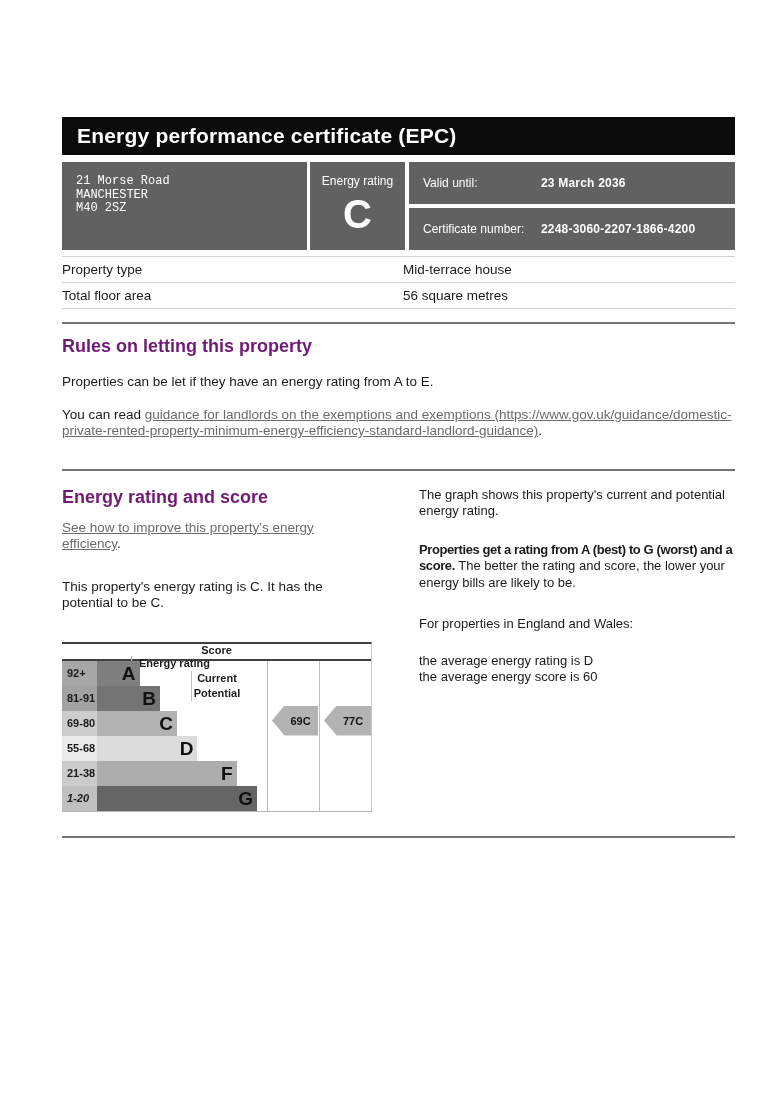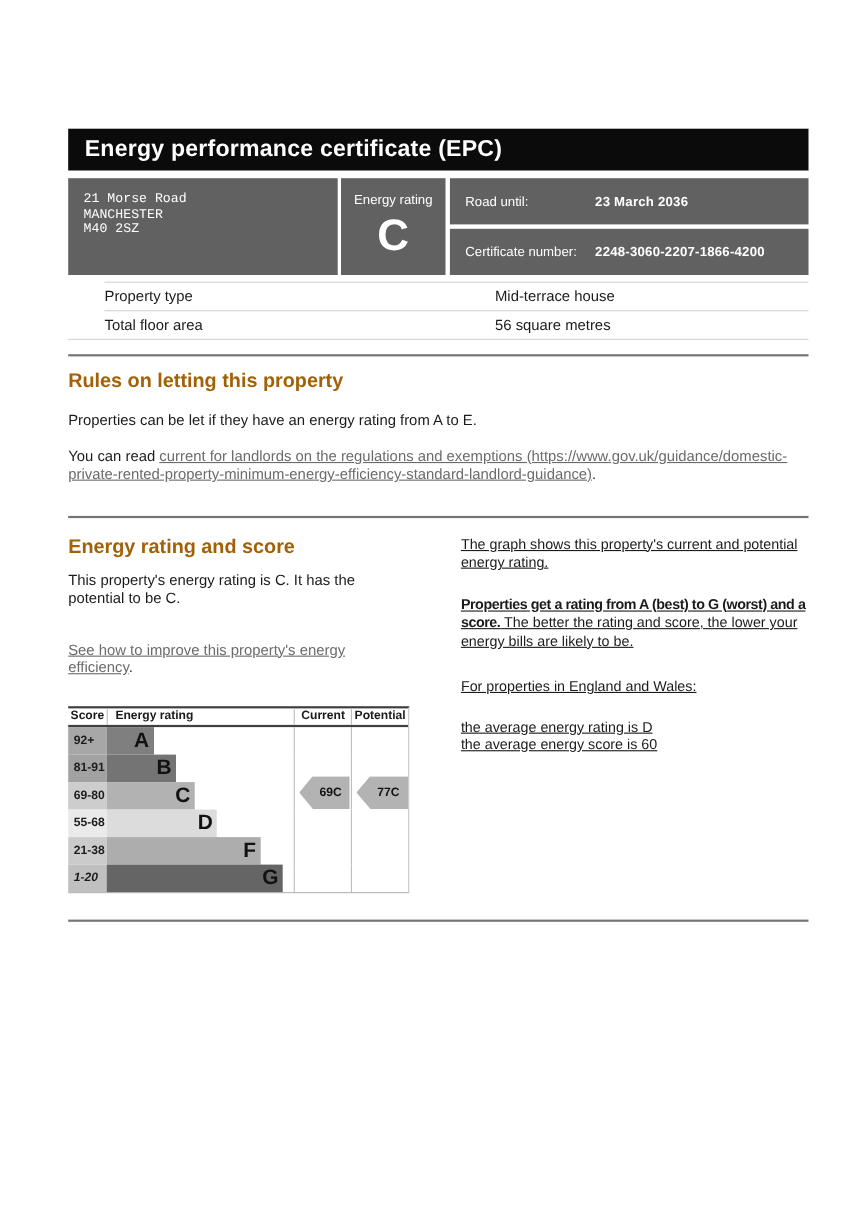--- a/index.html
+++ b/index.html
@@ -20,47 +20,47 @@
   .panel-rating { width:95px; margin-left:3px; text-align:center; padding-top:12px; }
   .rating-label { font-size:12px; }
   .rating-letter { font-size:40px; font-weight:bold; line-height:44px; margin-top:4px; }
   .panel-right { margin-left:4px; flex:1; display:flex; flex-direction:column; justify-content:space-between; }
   .meta-row { height:42px; position:relative; display:flex; align-items:center; font-size:12px; }
   .meta-label { padding-left:14px; }
   .meta-value { position:absolute; left:132px; font-weight:bold; letter-spacing:0.2px; }
 
   
   .details { margin-top:6px; border-bottom:1px solid #d2d2d2; }
-  .details-row { position:relative; border-top:1px solid #d2d2d2; height:26px; line-height:26px; font-size:13.5px;margin-left:33px; }
-  .d-value { position:absolute; left:355px; }
+  .details-row { position:relative; border-top:1px solid #d2d2d2; height:26px; line-height:26px; font-size:13.5px; }
+  .d-value { position:absolute; left:341px; }
 
   
   .rule { border:none; height:2px; background:#757575; margin-top:13px; }
   .rule.r2 { margin-top:29px; }
   .rule.r3 { margin-top:24px; }
-  h2 { font-size:18px; font-weight:bold; color:#a16207; line-height:20px; margin:12px 0 18px 0; }
+  h2 { font-size:18px; font-weight:bold; color:#701a75; line-height:20px; margin:12px 0 18px 0; }
   .body-text { font-size:13.5px; line-height:16.5px; margin-bottom:16px; }
   .doc-link { color:#6b6b6b; text-decoration:underline; cursor:pointer; }
 
   
   .columns { display:flex; justify-content:space-between; margin-top:16px; }
   .col-left { width:312px; }
   .col-left h2 { margin:0 0 13px 0; }
   .col-left .intro { margin-bottom:30px; }
   .col-left .improve { margin-bottom:26px; }
-  .col-right { width:316px;text-decoration:underline; }
+  .col-right { width:316px; }
   .col-right .body-text { font-size:13px; }
   .col-right .p1 { margin-bottom:22px; }
   .col-right .p2 { margin-bottom:25px; }
   .col-right .p2 strong { letter-spacing:-0.4px; }
   .col-right .p3 { margin-bottom:20px; }
 
   
   .chart { position:relative; width:310px; border-top:2px solid #3f3f3f; border-bottom:1px solid #b5b5b5; border-right:1px solid #c8c8c8; }
-  .chart-header { display:flex; height:17px; border-bottom:2px solid #3f3f3f; font-size:11px; font-weight:bold; align-items:center; }
+  .chart-header { display:flex; height:17px; border-bottom:2px solid #3f3f3f; font-size:11px; font-weight:bold; align-items:center;flex-direction:column; }
   .ch-score { width:35px; text-align:center; }
   .ch-rating { width:171px; border-left:1px solid #bdbdbd; padding-left:7px; height:100%; line-height:15px; }
   .ch-current, .ch-potential { width:52px; border-left:1px solid #bdbdbd; text-align:center; height:100%; line-height:15px; }
   .band-row { display:flex; height:25px; }
   .score-cell { width:35px; font-size:11px; font-weight:bold; line-height:25px; padding-left:5px; }
   .bar-cell { width:171px; }
   .band-bar { height:25px; text-align:right; padding-right:4px; }
   .band-letter { font-size:19px; font-weight:bold; line-height:25px; color:#111111; }
   .cur-cell, .pot-cell { width:52px; border-left:1px solid #bdbdbd; }
   .arrow { position:absolute; top:62px; height:30px; width:46px; display:flex; align-items:center; justify-content:center; gap:0; padding-left:11px; font-size:11px; font-weight:bold; color:#111111;
@@ -85,21 +85,21 @@
         <div>21 Morse Road</div>
         <div>MANCHESTER</div>
         <div>M40 2SZ</div>
       </div>
       <div class="panel panel-rating">
         <div class="rating-label">Energy rating</div>
         <div class="rating-letter">C</div>
       </div>
       <div class="panel-right">
         <div class="panel meta-row">
-          <span class="meta-label">Road until:</span>
+          <span class="meta-label">Valid until:</span>
           <span class="meta-value">23 March 2036</span>
         </div>
         <div class="panel meta-row">
           <span class="meta-label">Certificate number:</span>
           <span class="meta-value">2248-3060-2207-1866-4200</span>
         </div>
       </div>
     </section>
 
     <section class="details">
@@ -111,30 +111,30 @@
         <span class="d-label">Total floor area</span>
         <span class="d-value">56 square metres</span>
       </div>
     </section>
 
     <hr class="rule">
 
     <section>
       <h2>Rules on letting this property</h2>
       <p class="body-text">Properties can be let if they have an energy rating from A to E.</p>
-      <p class="body-text"><span>You can read </span><a class="doc-link">current for landlords on the regulations and exemptions (https://www.gov.uk/guidance/domestic-private-rented-property-minimum-energy-efficiency-standard-landlord-guidance)</a><span>.</span></p>
+      <p class="body-text"><span>You can read </span><a class="doc-link">guidance for landlords on the exemptions and exemptions (https://www.gov.uk/guidance/domestic-private-rented-property-minimum-energy-efficiency-standard-landlord-guidance)</a><span>.</span></p>
     </section>
 
     <hr class="rule r2">
 
     <section class="columns">
       <div class="col-left">
         <h2>Energy rating and score</h2>
+        <p class="body-text improve"><a class="doc-link">See how to improve this property's energy efficiency</a><span>.</span></p>
         <p class="body-text intro">This property's energy rating is C. It has the potential to be C.</p>
-        <p class="body-text improve"><a class="doc-link">See how to improve this property's energy efficiency</a><span>.</span></p>
 
         <div class="chart">
           <div class="chart-header">
             <div class="ch-score">Score</div>
             <div class="ch-rating">Energy rating</div>
             <div class="ch-current">Current</div>
             <div class="ch-potential">Potential</div>
           </div>
 
           <div class="band-row">

